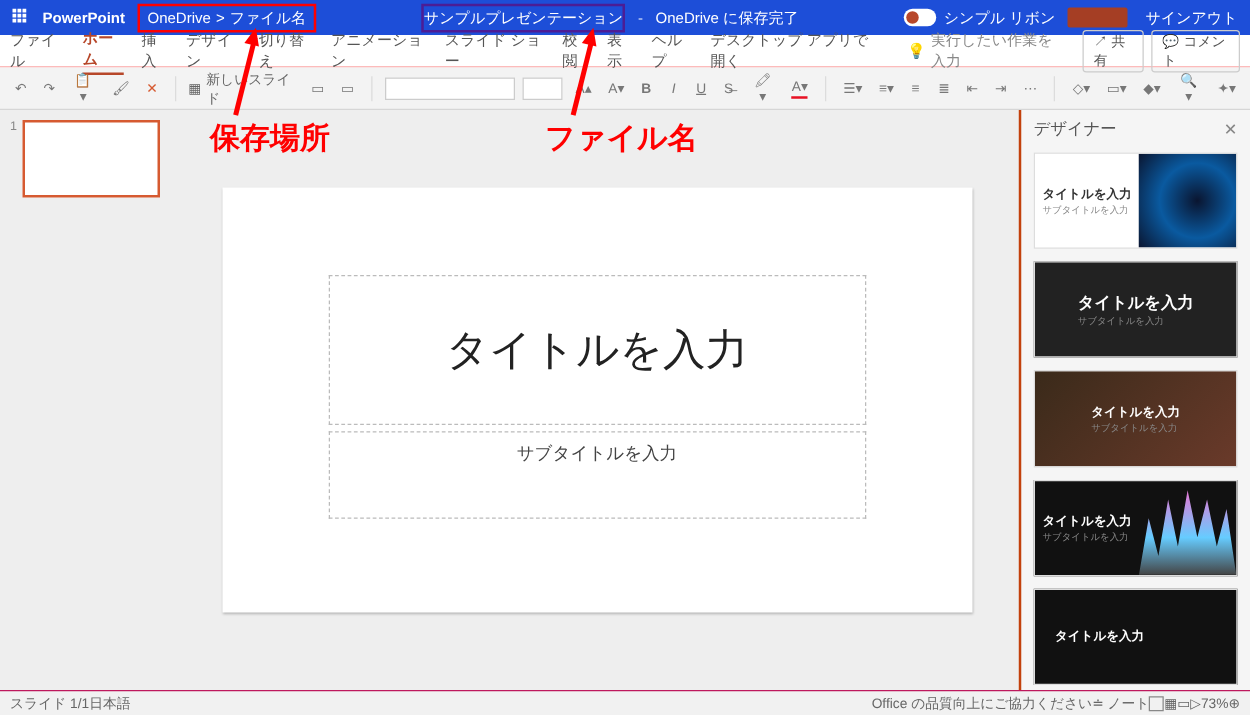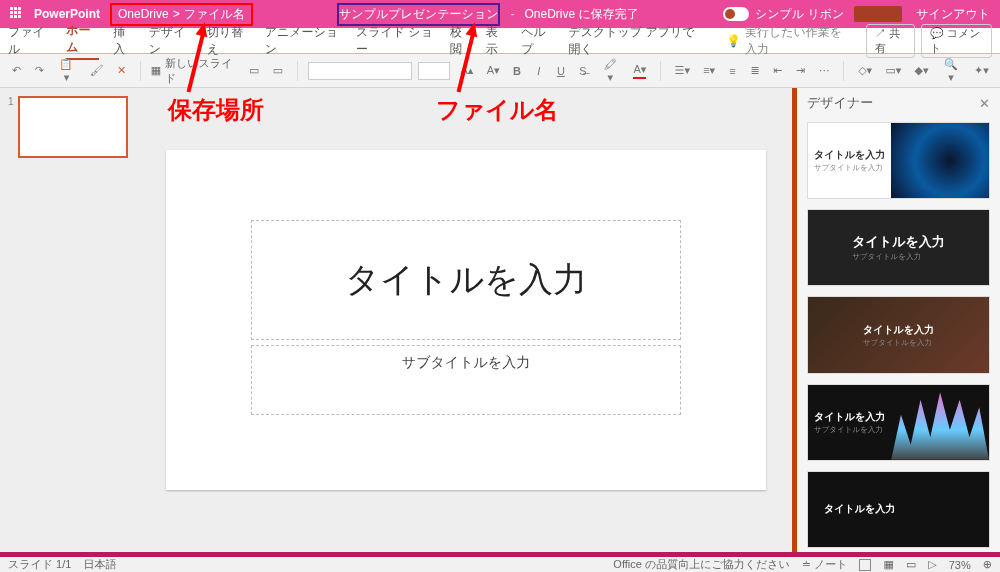--- a/index.html
+++ b/index.html
@@ -1,19 +1,19 @@
 <!DOCTYPE html>
 <html><head>
 <meta charset="utf-8">
 <style>
   * { box-sizing: border-box; margin: 0; padding: 0; }
   html, body { width: 1000px; height: 572px; font-family: "Segoe UI","Meiryo",sans-serif; font-size: 12px; color: #333; background: #fff; overflow: hidden; }
 
   
-  .titlebar { height: 28px; background: #ec4899; color: #fff; display: flex; align-items: center; padding: 0 10px; gap: 10px; font-size: 12px; }
+  .titlebar { height: 28px; background: #1d4ed8; color: #fff; display: flex; align-items: center; padding: 0 10px; gap: 10px; font-size: 12px; }
   .waffle { width: 14px; height: 14px; display: grid; grid-template-columns: repeat(3,3px); grid-template-rows: repeat(3,3px); gap: 1px; }
   .waffle span { background: #fff; }
   .app-name { font-weight: 600; }
   .breadcrumbs { display: flex; align-items: center; gap: 4px; border: 2px solid #ff0000; padding: 1px 6px; }
   .spacer { flex: 1; }
   .filename { border: 2px solid #4c1d95; padding: 1px 0; }
   .sep-dash { opacity: .8; }
   .ribbon-toggle { display: flex; align-items: center; gap: 6px; }
   .switch { width: 26px; height: 14px; background: #fff; border-radius: 7px; position: relative; }
   .switch::after { content: ""; position: absolute; left: 2px; top: 2px; width: 10px; height: 10px; border-radius: 50%; background: #b7472a; }
@@ -43,21 +43,21 @@
   .thumbs { width: 140px; background: #eee; padding: 8px; }
   .thumb-row { display:flex; align-items:flex-start; gap:4px; }
   .thumb-num { font-size:10px; color:#888; }
   .thumb { width: 110px; height: 62px; background: #fff; border: 2px solid #d65a31; box-shadow: 0 0 0 1px #fff inset; }
   .editor { flex: 1; display: flex; align-items: center; justify-content: center; background: #eee; }
   .slide { width: 600px; height: 340px; background: #fff; box-shadow: 0 1px 2px rgba(0,0,0,.25); position: relative; }
   .title-box { position: absolute; left: 85px; right: 85px; top: 70px; height: 120px; border: 1px dashed #bbb; display: flex; align-items: center; justify-content: center; font-size: 34px; color: #222; }
   .sub-box { position: absolute; left: 85px; right: 85px; top: 195px; height: 70px; border: 1px dashed #bbb; display: flex; align-items: flex-start; justify-content: center; padding-top: 8px; font-size: 14px; color: #444; }
 
   
-  .designer { width: 208px; background: #f5f5f5; border-left: 5px solid #c2410c; display: flex; flex-direction: column; }
+  .designer { width: 185px; background: #f5f5f5; border-left: 2px solid #c2410c; display: flex; flex-direction: column; }
   .designer-head { display:flex; align-items:center; justify-content:space-between; padding:6px 10px; color:#555; font-size:13px; }
   .close-x { color:#888; cursor:pointer; }
   .d-list { overflow: hidden; padding: 4px 10px; display:flex; flex-direction:column; gap:10px; }
   .d-item { background:#fff; height: 86px; border:1px solid #ddd; display:flex; align-items:center; overflow:hidden; font-size:9px; }
   .d-text { padding:6px; }
   .d-text strong { display:block; font-size:10px; }
   .d-text small { color:#888; }
   .d-item.dark { background:#222; color:#fff; justify-content:center; }
   .d-item.dark .d-text strong { font-size:13px; }
   .d-item.leafy { background:linear-gradient(135deg,#3a2a1a,#6a3a2a); color:#fff; justify-content:center; }
@@ -66,21 +66,21 @@
   .d-item.city::after { content:""; flex:1; height:100%; background:linear-gradient(180deg,#ff66cc 0%,#66ccff 60%,#444 100%); clip-path: polygon(0 100%,10% 40%,20% 80%,30% 20%,40% 70%,50% 10%,60% 60%,70% 20%,80% 70%,90% 30%,100% 100%); }
   .d-item.leafy { position:relative; }
   .d-item.partial{ background:#111; color:#fff; padding-left:10px;}
 
   
   .annot { position: absolute; font-weight: 700; font-size: 24px; color: #ff0000; pointer-events:none;}
   .arrow-line { position:absolute; background:#ff0000; }
   .arrow-head { position:absolute; width:0; height:0; border-left:6px solid transparent; border-right:6px solid transparent; border-bottom:14px solid #ff0000; }
 
   
-  .status { position:absolute; bottom:0; left:0; right:0; height:20px; background:#f1f1f1; border-top:5px solid #be185d; display:flex; align-items:center; padding:0 8px; font-size:11px; color:#666; gap:12px;}
+  .status { position:absolute; bottom:0; left:0; right:0; height:20px; background:#f1f1f1; border-top:1px solid #be185d; display:flex; align-items:center; padding:0 8px; font-size:11px; color:#666; }
   .status .s-spacer { flex:1; }
   .status .s-item { display:flex; align-items:center; gap:3px; }
   .icon-sq { width:12px; height:12px; border:1px solid #888; }
 </style>
 </head>
 <body>
 
 <div class="titlebar">
   <div class="waffle">
       <span></span>

